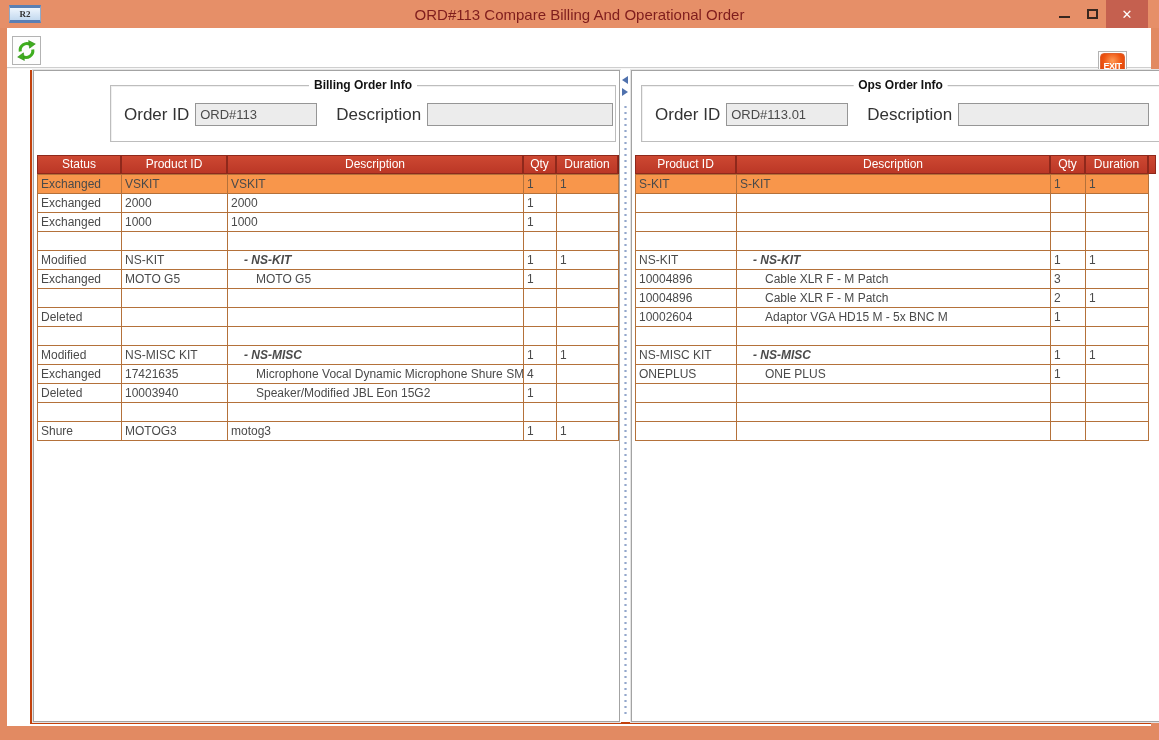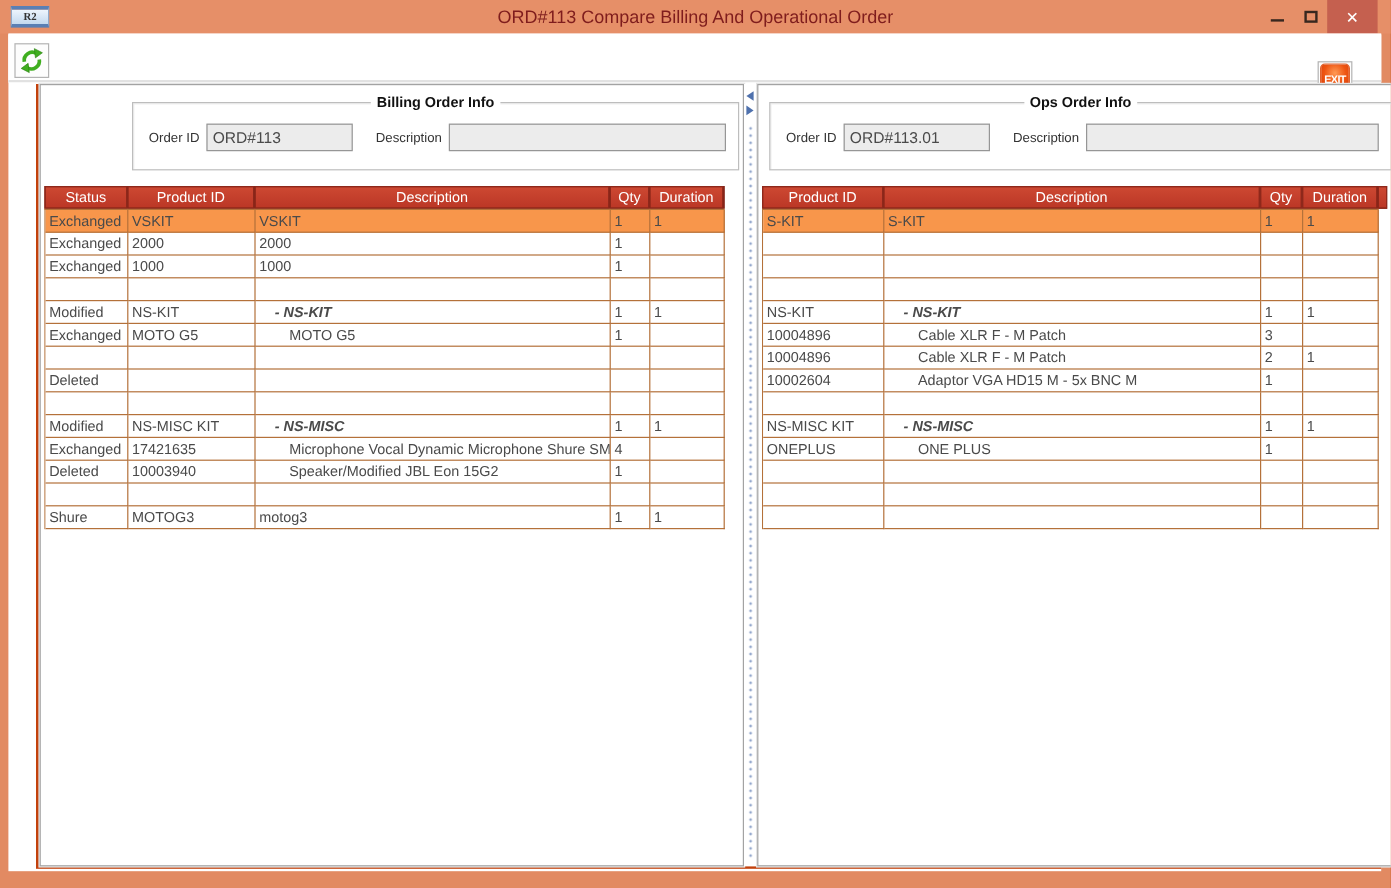--- a/index.html
+++ b/index.html
@@ -49,21 +49,21 @@
   .d-arrow.left  { top:6px;  border-top:4px solid transparent; border-bottom:4px solid transparent; border-right:6px solid #4f71ad; }
   .d-arrow.right { top:18px; border-top:4px solid transparent; border-bottom:4px solid transparent; border-left:6px solid #4f71ad; }
 
   
   .groupbox { position:absolute; top:14px; height:57px; border:1px solid #bdbdbd; box-shadow:1px 1px 0 #f0f0f0 inset; }
   .billing .groupbox { left:76px; right:3px; }
   .ops .groupbox { left:9px; right:8px; }
   .gb-title { position:absolute; top:-8px; left:50%; transform:translateX(-50%); background:#fff;
               padding:0 5px; font-weight:bold; font-size:12px; color:#111; white-space:nowrap; }
   .gb-row { display:flex; align-items:center; margin-top:17px; padding:0 8px 0 13px; }
-  .lbl { font-size:11px; color:#333; white-space:nowrap; }
+  .lbl { font-size:17px; color:#333; white-space:nowrap; }
   .field { height:23px; background:#ececec; border:1px solid #969696; font:13px "Liberation Sans", sans-serif;
            color:#4a4a4a; padding:0 4px; margin-left:6px; }
   .field.oid { width:122px; }
   .field.descf { flex:1; margin-right:2px; }
   .lbl.desc-lbl { margin-left:19px; }
 
   
   .table { position:absolute; left:3px; top:84px; }
   .thead { display:flex; background:#7e2014; }
   .hcell { height:19px; background:linear-gradient(#cd4832,#bb3726); border:1px solid #8e281b;
@@ -72,21 +72,21 @@
   .tbody { border-left:1px solid #b4713a; border-top:1px solid #b4713a; display:inline-block; }
   .trow { display:flex; background:#fff; }
   .trow.selected { background:#f8964b; }
   .cell { height:19px; border-right:1px solid #b4713a; border-bottom:1px solid #b4713a;
           font-size:12px; color:#4a4a4a; line-height:17px; padding:1px 2px 0 3px;
           white-space:nowrap; overflow:hidden; }
   .cell.kit { font-weight:bold; font-style:italic; }
   .cell.ind1 { padding-left:16px; }
   .cell.ind2 { padding-left:28px; }
 
-  .bc0{width:69px}.bc1{width:106px}.bc2{width:296px}.bc3{width:33px}.bc4{width:62px}
+  .bc0{width:84px}.bc1{width:106px}.bc2{width:296px}.bc3{width:33px}.bc4{width:62px}
   .oc0{width:101px}.oc1{width:314px}.oc2{width:35px}.oc3{width:63px}
 </style>
 </head>
 <body>
 
 <div class="titlebar">
   <div class="app-icon">R2</div>
   <div class="win-title">ORD#113 Compare Billing And Operational Order</div>
   <div class="win-controls">
     <div class="wbtn">

